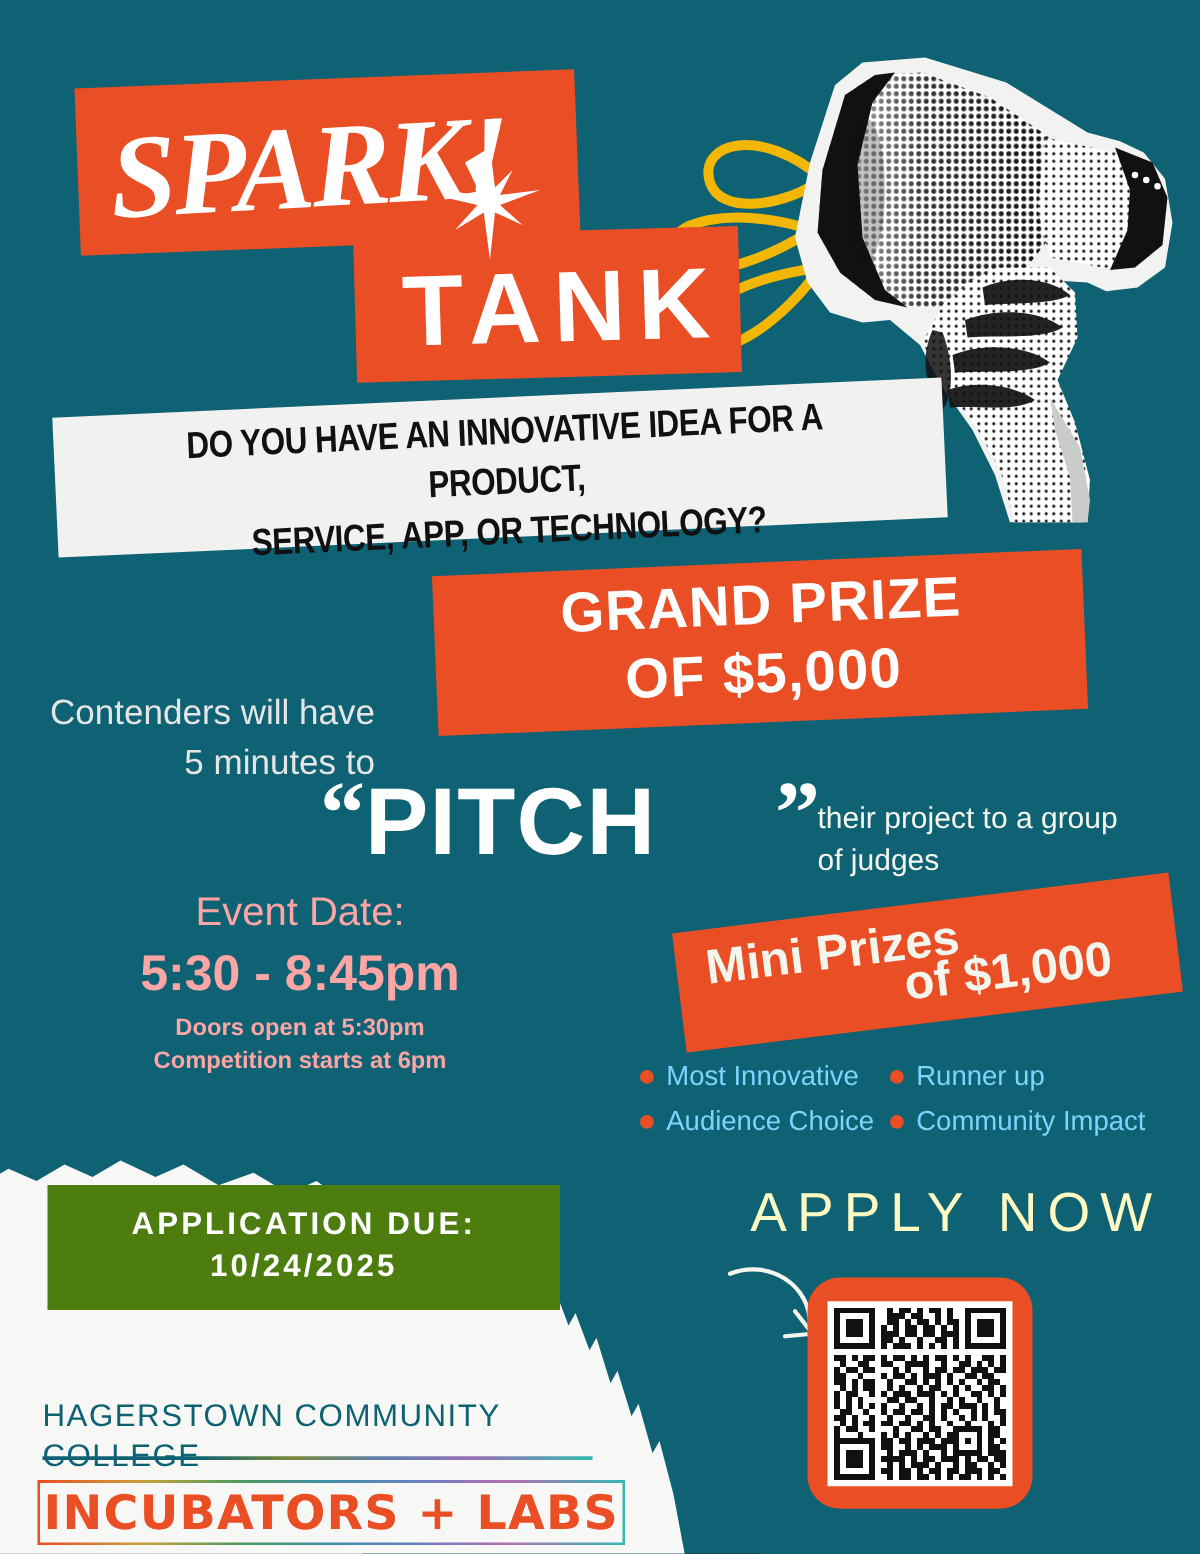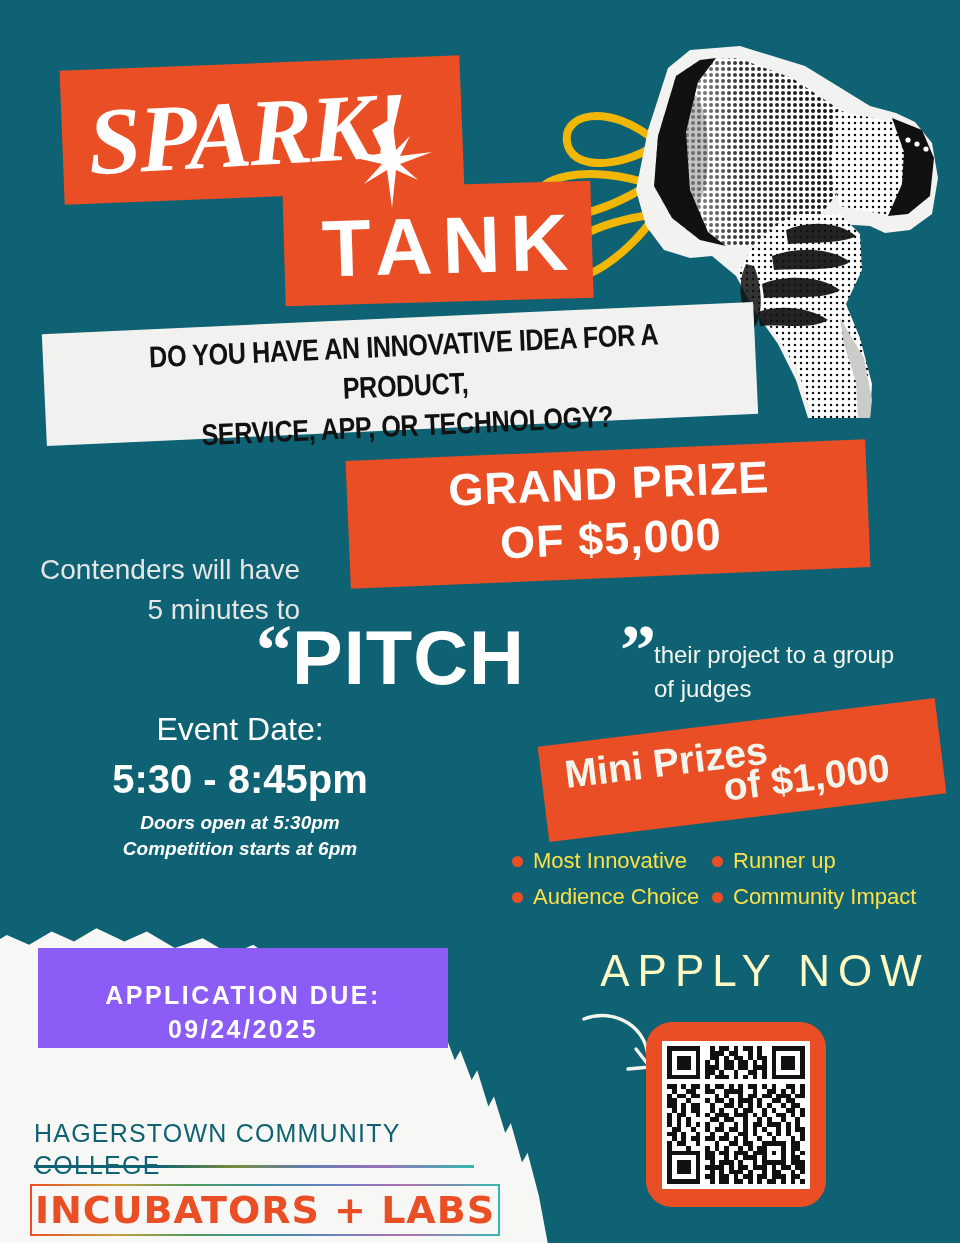--- a/index.html
+++ b/index.html
@@ -100,48 +100,48 @@
   .pitch-word{
     position:absolute;left:42px;top:2px;color:#fff;font-weight:700;
     font-size:76px;line-height:92px;letter-spacing:1px;
   }
   .pitch-tail{
     position:absolute;left:404px;top:8px;width:300px;color:#f4f6ee;
     font-size:24px;line-height:34px;margin-top:20px;
   }
 
   
-  .event{position:absolute;left:10px;top:706px;width:460px;z-index:5;text-align:center;color:#ffffff;}
+  .event{position:absolute;left:10px;top:706px;width:460px;z-index:5;text-align:center;color:#fca5a5;}
   .ev-label{font-size:32px;line-height:46px;}
   .ev-date{font-weight:700;font-size:43px;line-height:56px;}
   .ev-time{font-weight:700;font-size:40px;line-height:54px;}
-  .ev-note{font-weight:700;font-size:19px;line-height:26px;margin-top:4px;font-style:italic;}
+  .ev-note{font-weight:700;font-size:19px;line-height:26px;margin-top:4px;}
 
   
   .mini-block{
     position:absolute;left:542px;top:722px;width:400px;height:96px;
     background:#EA4E24;transform:rotate(-7deg);z-index:3;
   }
   .mini-text{
     position:absolute;left:552px;top:724px;width:390px;height:96px;
     transform:rotate(-7deg);z-index:5;color:#f4f6ee;
   }
   .mini-l1{position:absolute;left:14px;top:6px;font-weight:700;font-size:39px;line-height:46px;}
   .mini-l2{position:absolute;left:170px;top:38px;font-weight:700;font-size:39px;line-height:46px;}
 
   .prizes{position:absolute;left:512px;top:846px;width:440px;z-index:5;
           display:grid;grid-template-columns:200px 240px;row-gap:6px;}
-  .prize{display:flex;align-items:center;color:#fde047;font-size:22px;line-height:30px;}
+  .prize{display:flex;align-items:center;color:#7dd3fc;font-size:22px;line-height:30px;}
   .dot{width:11px;height:11px;border-radius:50%;background:#EA4E24;margin-right:10px;flex:0 0 auto;}
 
   
   .due-block{
     position:absolute;left:38px;top:948px;width:410px;height:100px;
-    background:#8b5cf6;z-index:5;color:#fff;text-align:center;
-    padding-top:30px;letter-spacing:2.5px;
+    background:#4d7c0f;z-index:5;color:#fff;text-align:center;
+    padding-top:14px;letter-spacing:2.5px;
   }
   .due-l1{font-weight:700;font-size:25px;line-height:34px;}
   .due-l2{font-weight:700;font-size:25px;line-height:34px;}
 
   
   .apply-now{
     position:absolute;left:600px;top:948px;width:330px;z-index:5;
     color:#fef9c3;font-size:44px;line-height:46px;letter-spacing:8px;text-align:center;
   }
   .arrow{position:absolute;left:578px;top:1005px;width:90px;height:80px;z-index:5;}
@@ -302,21 +302,21 @@
         <span>Audience Choice</span>
       </div>
     <div class="prize">
         <span class="dot"></span>
         <span>Community Impact</span>
       </div>
   </div>
 
   <div class="due-block">
     <div class="due-l1">APPLICATION DUE:</div>
-    <div class="due-l2">09/24/2025</div>
+    <div class="due-l2">10/24/2025</div>
   </div>
 
   <div class="apply-now">APPLY NOW</div>
   <div class="arrow">
     <svg viewBox="0 0 90 80" width="90" height="80">
       <path d="M6 14 C 36 2, 72 22, 70 58" fill="none" stroke="#f4f6ee" stroke-width="3.4" stroke-linecap="round"></path>
       <path d="M58 44 L72 62 L50 64" fill="none" stroke="#f4f6ee" stroke-width="3.4" stroke-linecap="round" stroke-linejoin="round"></path>
     </svg>
   </div>
 

